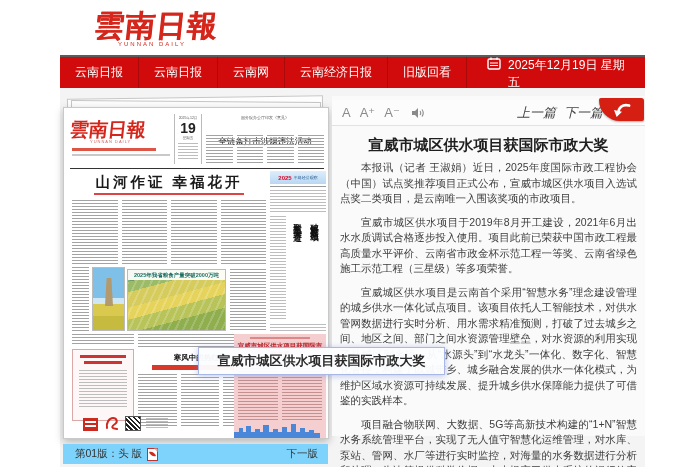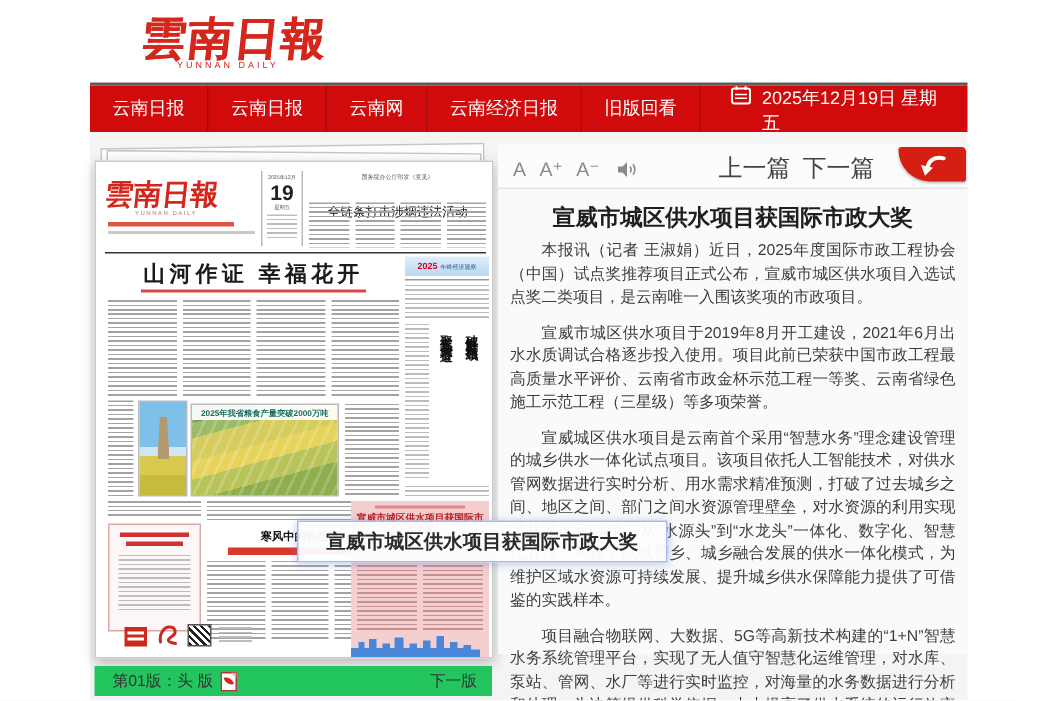--- a/index.html
+++ b/index.html
@@ -103,39 +103,39 @@
   .np-pink .c1 { left:4px;  top:28px; width:40px; height:58px; }
   .np-pink .c2 { left:48px; top:28px; width:40px; height:58px; }
   .np-pink svg { left:0; bottom:0; }
 
   
   .panel { position:absolute; left:332px; top:96px; width:313px; height:340px; background:#fafafa; }
   .ptoolbar { position:absolute; left:0; top:4px; width:313px; height:26px; border-bottom:1px solid #e2e2e2;
               background:#fcfcfc; display:flex; align-items:center; padding:0 10px; }
   .fbtn { color:#8a8a8a; font-size:13px; margin-right:9px; cursor:pointer; }
   .speaker { margin-left:2px; cursor:pointer; display:flex; }
-  .pnav { margin-left:auto; margin-right:52px; display:flex; gap:8px; font-size:16px; color:#444; }
+  .pnav { margin-left:auto; margin-right:32px; display:flex; gap:8px; font-size:13px; color:#444;font-style:italic; }
   .pnav span { cursor:pointer; }
   .backbtn { position:absolute; right:1px; top:2px; width:45px; height:23px; background:#d51f12;
              border-radius:2px 3px 2px 22px; display:flex; align-items:center; justify-content:center; cursor:pointer;
              box-shadow:0 1px 2px rgba(0,0,0,.3); }
   .ptitle { position:absolute; left:0; top:40px; width:313px; text-align:center; font-size:15px;
             font-weight:bold; color:#1f1f1f; }
   .pbody { position:absolute; left:8px; top:64px; width:297px; }
   .pbody p { font-size:10.5px; line-height:15.5px; color:#3d3d3d; text-align:justify;
              text-indent:2em; margin-bottom:8px; }
 
   
   .tooltip { position:absolute; left:198px; top:347px; width:247px; height:28px;
              background:rgba(252,253,255,.96); border:1px solid #a9b7e6;
              box-shadow:0 1px 6px rgba(110,130,210,.45); display:flex; align-items:center; justify-content:center;
              font-size:13px; font-weight:bold; color:#2b2b2b; z-index:9; white-space:nowrap; }
 
   
-  .editionbar { position:absolute; left:63px; top:444px; width:265px; height:20px; background:#22c55e;
+  .editionbar { position:absolute; left:63px; top:444px; width:265px; height:20px; background:#7dd3fc;
                 display:flex; align-items:center; font-size:10.5px; color:#333; padding:0 10px 0 12px;justify-content:space-between; }
   .editionbar .ed { cursor:pointer; }
   .pdf { margin-left:5px; cursor:pointer; display:flex; }
   .nextpage { margin-left:auto; cursor:pointer; }
 </style>
 </head>
 <body>
 
 <div class="stage">
 

